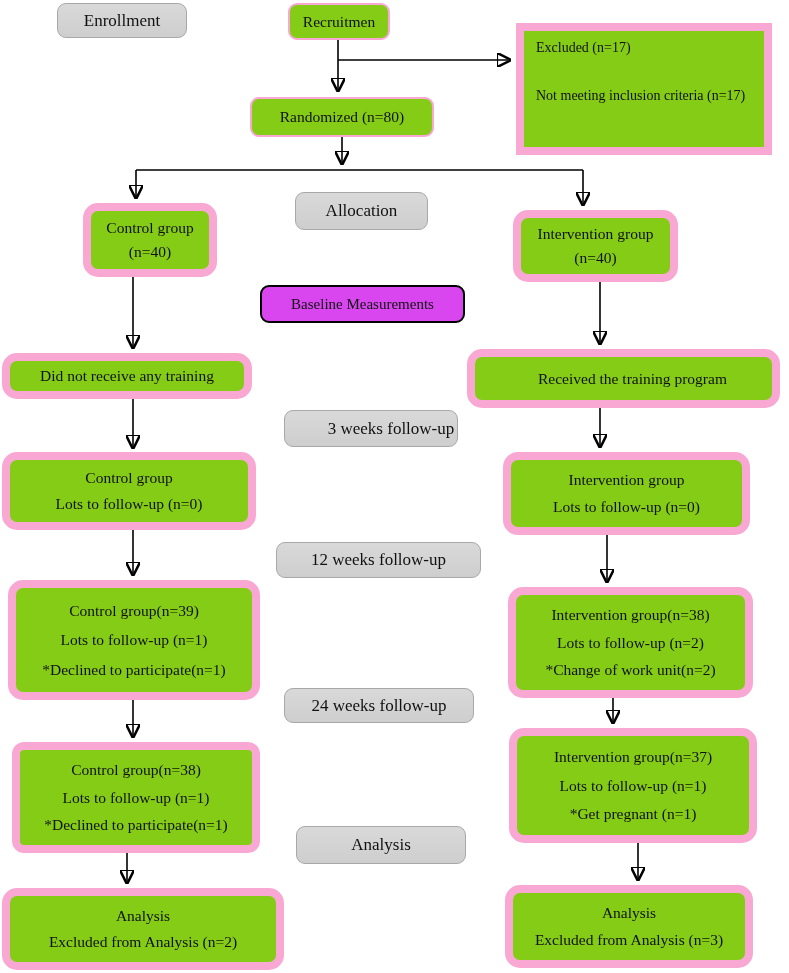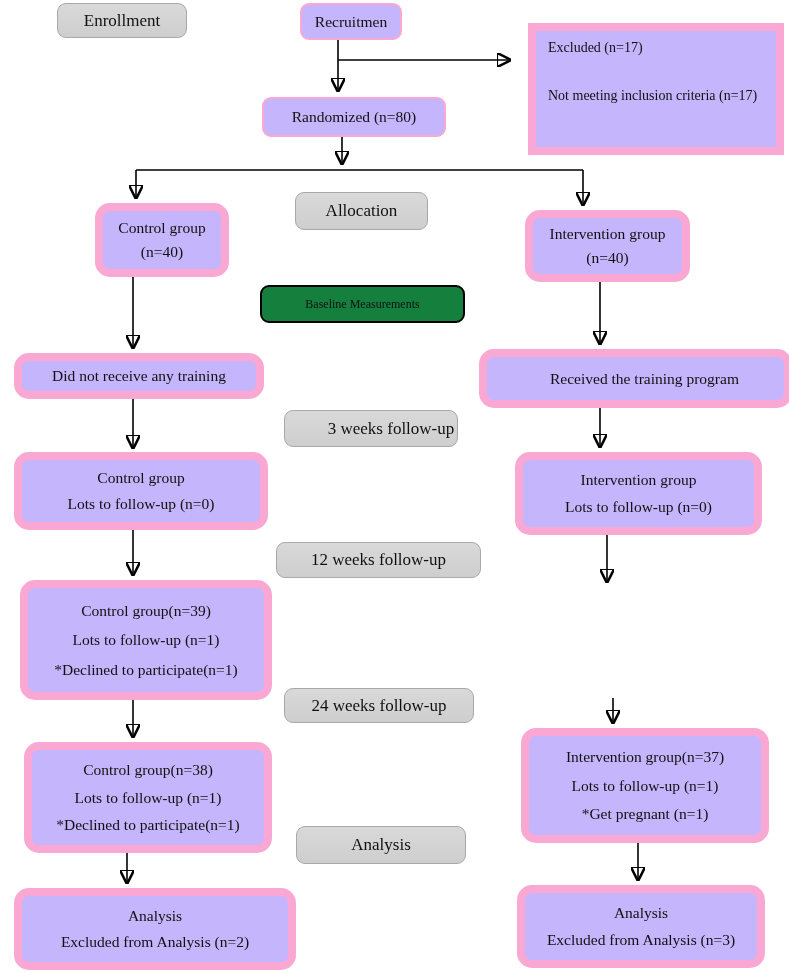--- a/index.html
+++ b/index.html
@@ -9,32 +9,31 @@
     height: 973px;
     background: #ffffff;
     font-family: Liberation Serif, serif;
     color: #111111;
     overflow: hidden;
   }
   
   .node {
     position: absolute;
     box-sizing: border-box;
-    background: #c4b5fd;
+    background: #84cc16;
     border: 8px solid #f9a8d4;
     border-radius: 15px;
     display: flex;
     flex-direction: column;
     justify-content: space-evenly;
     align-items: center;
     text-align: center;
     font-size: 15.5px;
     line-height: 1.15;
     padding: 2px 6px;
-    margin-left: 12px;
   }
   .node.thin { border-width: 2.5px; border-radius: 9px; }
   
   .node.rect {
     border-radius: 0;
     justify-content: flex-start;
     align-items: flex-start;
     text-align: left;
     padding: 9px 12px;
     gap: 32px;
@@ -47,24 +46,24 @@
     background: linear-gradient(180deg, #d9d9d9 0%, #cecece 100%);
     border: 1px solid #a8a8a8;
     border-radius: 9px;
     display: flex;
     justify-content: center;
     align-items: center;
     text-align: center;
     font-size: 17px;
   }
   .stage.white {
-    background: #15803d;
+    background: #d946ef;
     border: 2.5px solid #000000;
     border-radius: 9px;
-    font-size: 12px;
+    font-size: 15px;
   }
   .ln { width: 100%; }
   svg.connectors {
     position: absolute;
     left: 0; top: 0;
     width: 789px; height: 973px;
     pointer-events: none;
   }
   svg.connectors path, svg.connectors line {
     stroke: #000000;
@@ -163,22 +162,27 @@
     <div class="ln">Intervention group</div>
     <div class="ln">Lots to follow-up (n=0)</div>
   </div>
 
   <div class="node" style="left:8px; top:580px; width:252px; height:120px;">
     <div class="ln">Control group(n=39)</div>
     <div class="ln">Lots to follow-up (n=1)</div>
     <div class="ln">*Declined to participate(n=1)</div>
   </div>
 
-
-  <div class="node" style="left:12px; top:742px; width:248px; height:111px;">
+  <div class="node" style="left:508px; top:587px; width:245px; height:111px;">
+    <div class="ln">Intervention group(n=38)</div>
+    <div class="ln">Lots to follow-up (n=2)</div>
+    <div class="ln">*Change of work unit(n=2)</div>
+  </div>
+
+  <div class="node" style="left:12px; top:742px; width:248px; height:111px;border-radius:12px;">
     <div class="ln">Control group(n=38)</div>
     <div class="ln">Lots to follow-up (n=1)</div>
     <div class="ln">*Declined to participate(n=1)</div>
   </div>
 
   <div class="node" style="left:509px; top:728px; width:248px; height:115px;">
     <div class="ln">Intervention group(n=37)</div>
     <div class="ln">Lots to follow-up (n=1)</div>
     <div class="ln">*Get pregnant (n=1)</div>
   </div>

